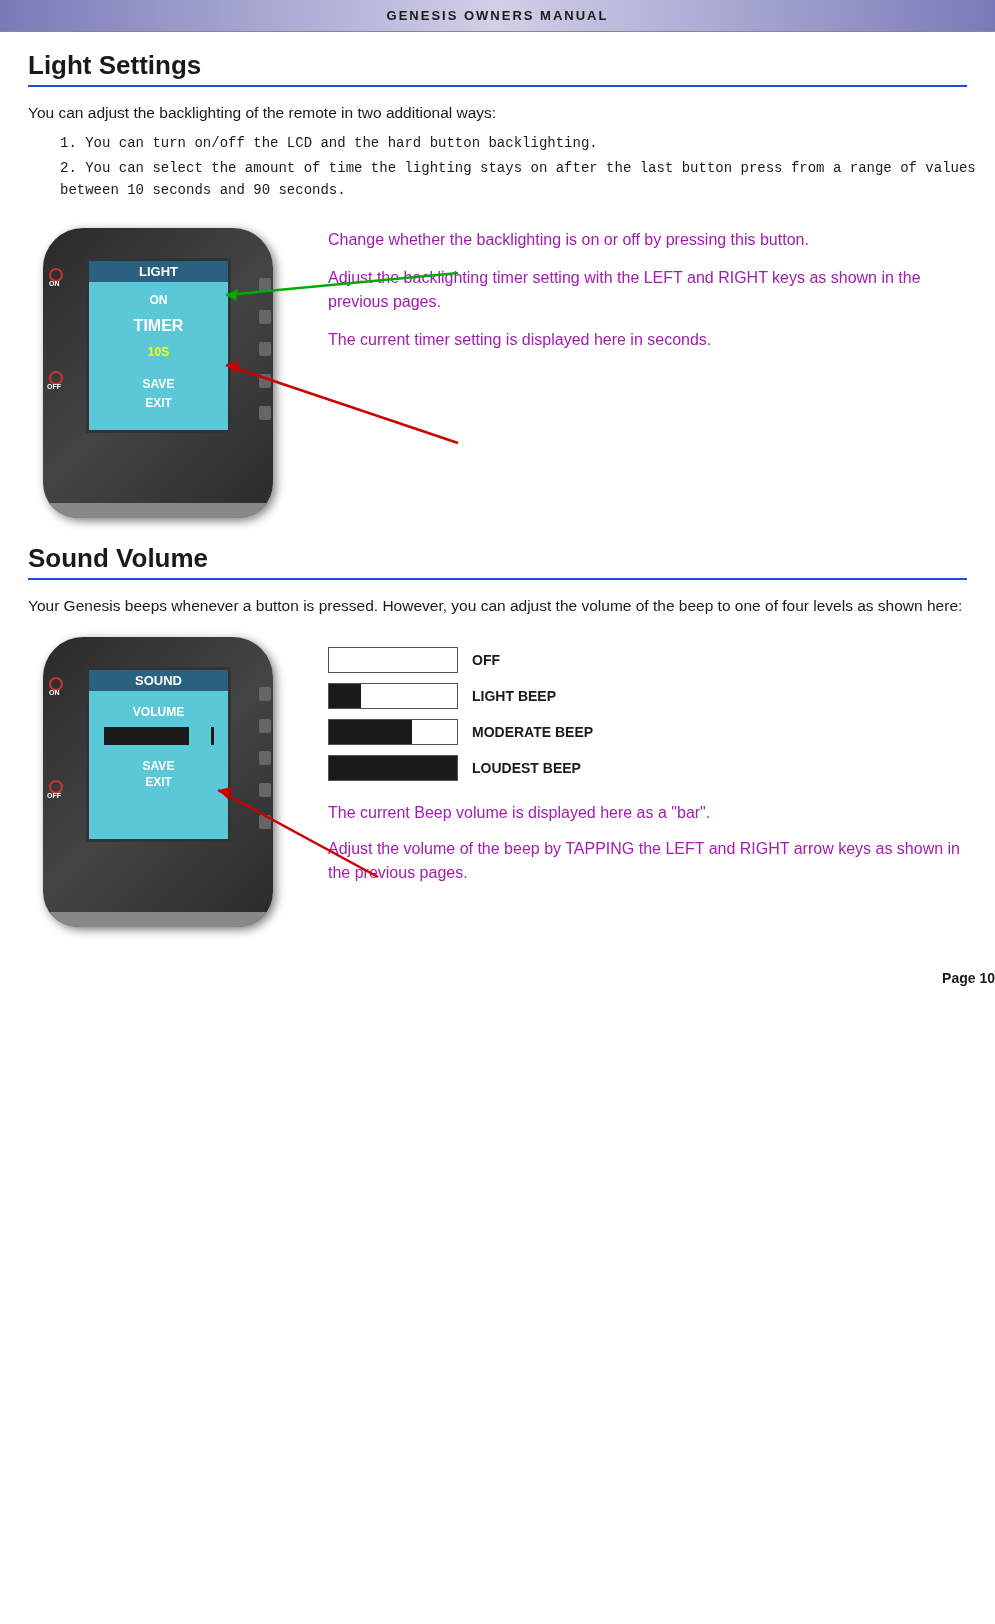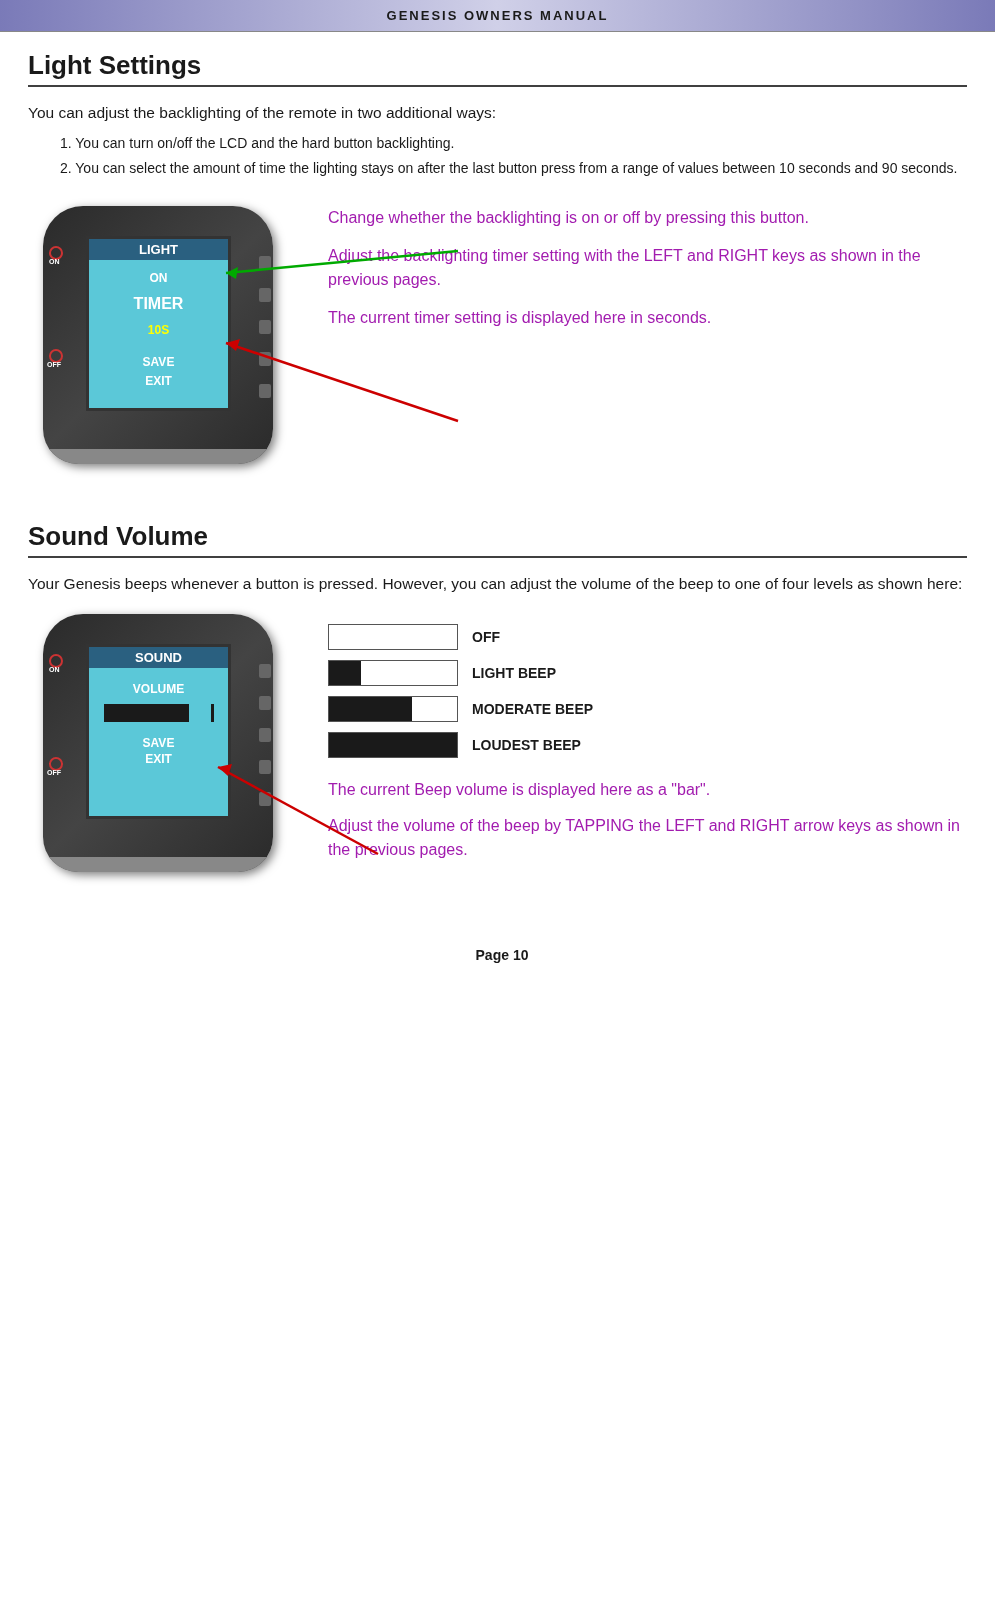--- a/index.html
+++ b/index.html
@@ -31,36 +31,36 @@
     }
 
     
     .section-title {
       font-family: Arial, sans-serif;
       font-size: 26px;
       font-weight: bold;
       color: #1a1a1a;
       margin: 18px 28px 4px 28px;
       padding-bottom: 4px;
-      border-bottom: 2px solid #404040;
+      border-bottom: 2px solid #1d4ed8;
     }
 
     
     .body-text {
       margin: 14px 28px 8px 28px;
       font-size: 15.5px;
       line-height: 1.5;
       font-family: Arial, sans-serif;
     }
 
     .list-item {
       margin-left: 60px;
       font-size: 14px;
       line-height: 1.6;
-      font-family: Liberation Sans, sans-serif;
+      font-family: Liberation Mono, monospace;
     }
 
     
     .content-block {
       display: flex;
       flex-direction: row;
       margin: 18px 28px 10px 28px;
       position: relative;
       align-items: flex-start;
     }
@@ -69,21 +69,21 @@
     .remote-container {
       width: 270px;
       min-width: 270px;
       height: 310px;
       position: relative;
       margin-right: 30px;
     }
 
     .remote-body {
       width: 230px;
-      height: 258px;
+      height: 290px;
       background: linear-gradient(135deg, #2a2a2a 0%, #444 50%, #2a2a2a 100%);
       border-radius: 40px 40px 35px 35px;
       position: absolute;
       left: 15px;
       top: 5px;
       box-shadow: 3px 3px 10px rgba(0,0,0,0.5);
       overflow: hidden;
     }
 
     .remote-screen {
@@ -177,21 +177,21 @@
       height: 175px;
       background: #5bc8d8;
       position: absolute;
       left: 43px;
       top: 30px;
       border: 3px solid #333;
     }
 
     
     .page-number {
-      text-align: center;
+      text-align: right;
       font-family: Arial, sans-serif;
       font-size: 14px;
       font-weight: bold;
       margin: 18px 0 10px 9px;
       color: #1a1a1a;
     }
 
     
     .on-label {
       position: absolute;

